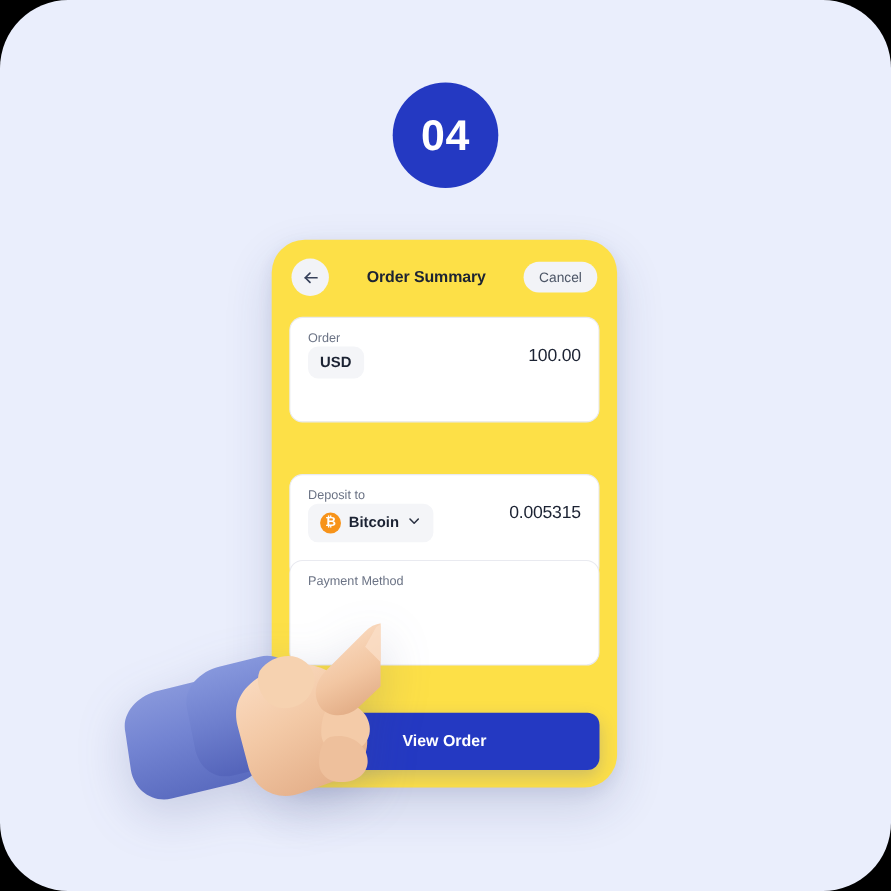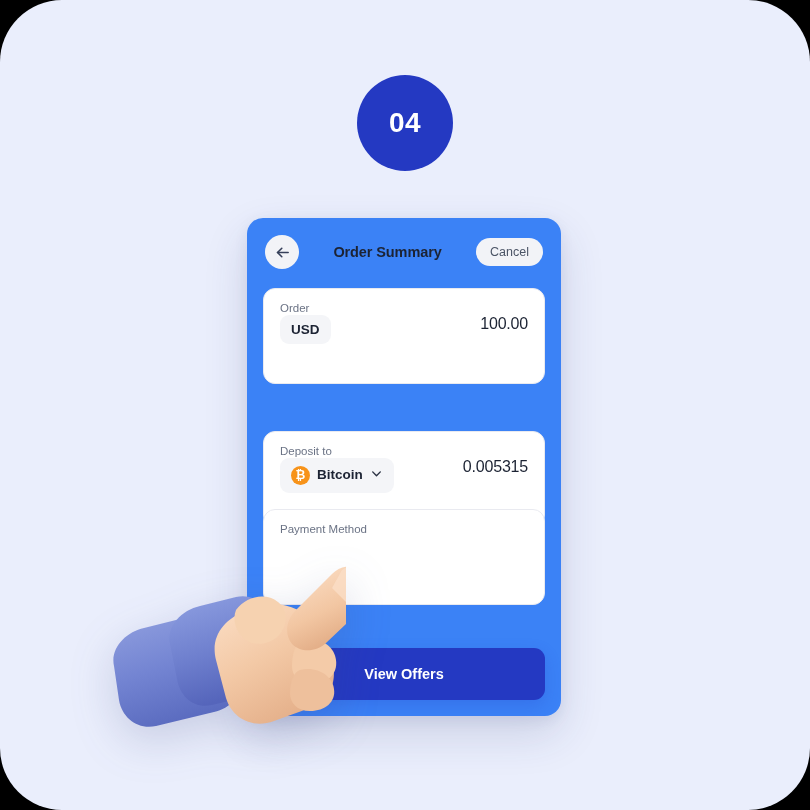--- a/index.html
+++ b/index.html
@@ -32,35 +32,35 @@
     width: 96px;
     height: 96px;
     border-radius: 50%;
     background: #2439c2;
     display: flex;
     align-items: center;
     justify-content: center;
   }
   #step-badge .num {
     color: #ffffff;
-    font-size: 28px;
+    font-size: 39px;
     font-weight: 700;
     letter-spacing: 0.5px;
     line-height: 1;
   }
 
   
   #phone-card {
     position: absolute;
     left: 247px;
     top: 218px;
     width: 314px;
     height: 498px;
-    background: #3b82f6;
-    border-radius: 16px;
+    background: #fde047;
+    border-radius: 30px;
     box-shadow: 0 18px 44px rgba(41, 53, 110, 0.16),
                 0 4px 14px rgba(41, 53, 110, 0.08);
     overflow: hidden;
   }
 
   
   #app-header {
     position: absolute;
     left: 0;
     top: 0;
@@ -256,21 +256,21 @@
           </span>
         </div>
         <div class="value-text">0.005315</div>
       </div>
     </div>
 
     <div id="card-payment" class="section-card">
       <div class="section-label">Payment Method</div>
     </div>
 
-    <div id="view-offers-button">View Offers</div>
+    <div id="view-offers-button">View Order</div>
   </div>
 
   <div id="hand">
     <svg viewBox="0 0 250 210" xmlns="http://www.w3.org/2000/svg">
       <defs>
         <linearGradient id="sleeveGrad" x1="0" y1="0" x2="0.35" y2="1">
           <stop offset="0%" stop-color="#92a1e0"></stop>
           <stop offset="55%" stop-color="#7384d2"></stop>
           <stop offset="100%" stop-color="#5b6cc0"></stop>
         </linearGradient>

